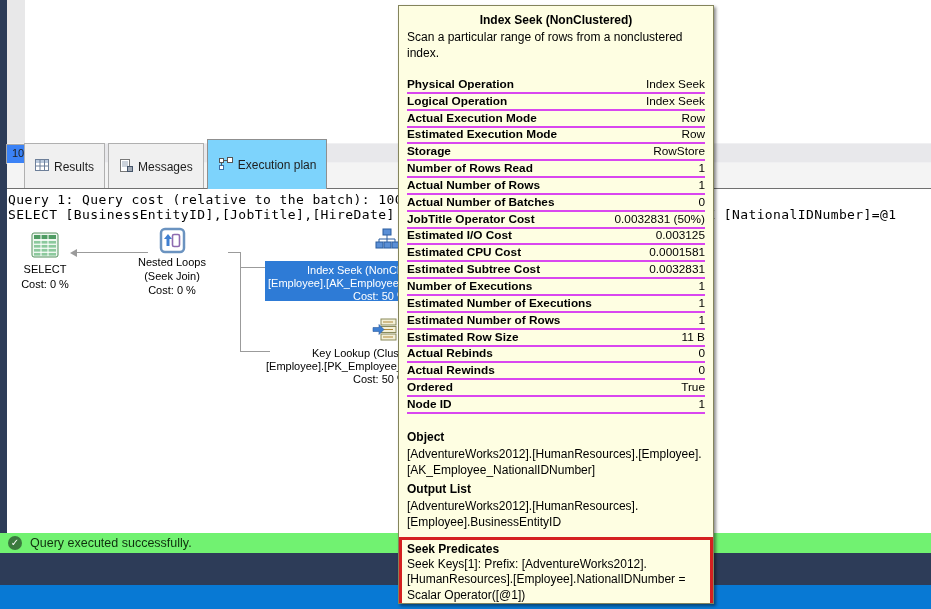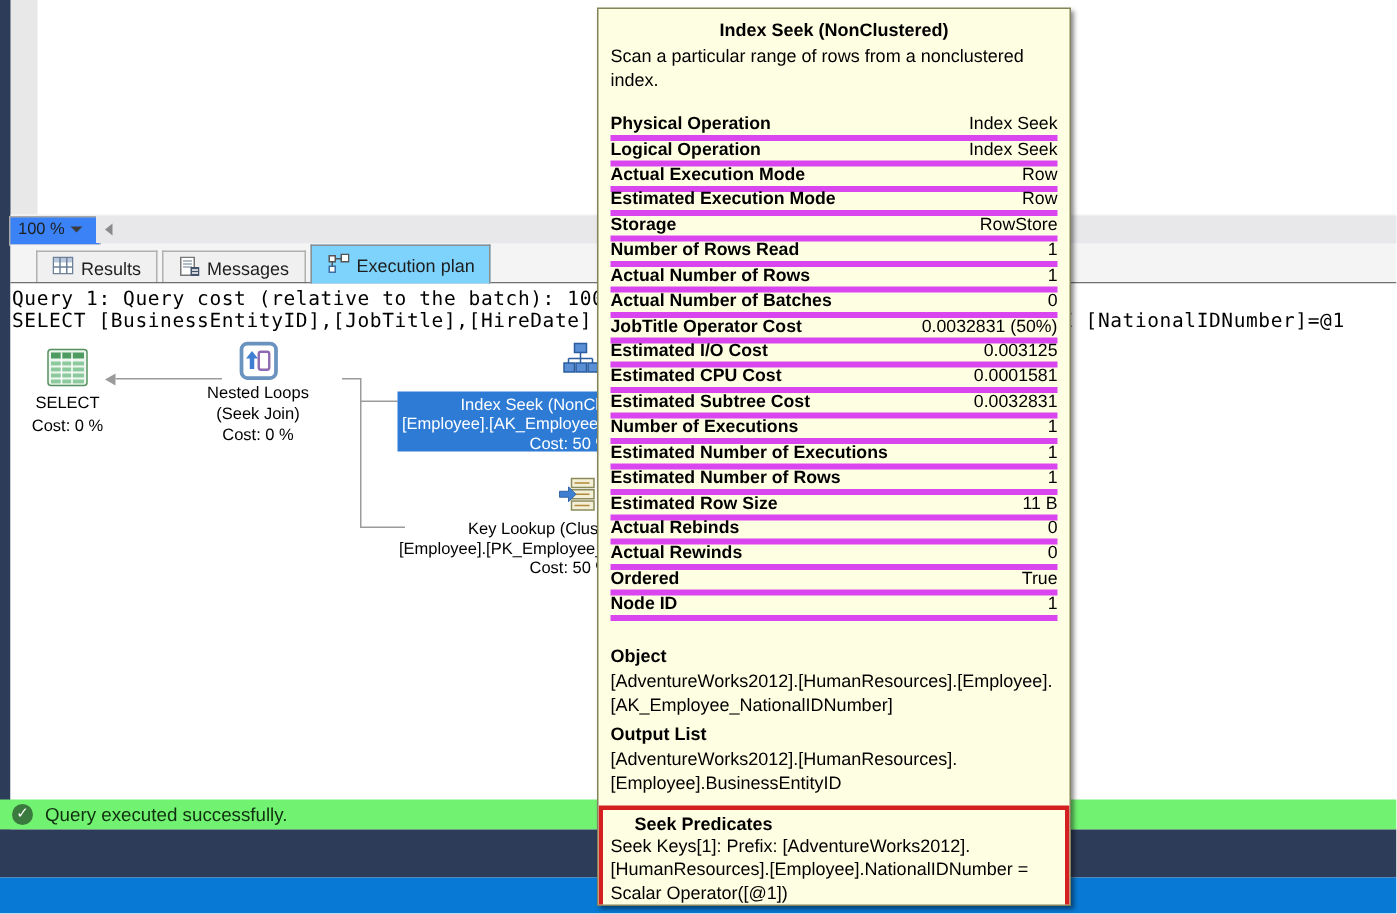--- a/index.html
+++ b/index.html
@@ -20,21 +20,21 @@
   .zoom-caret{left:47px;top:151px;width:0;height:0;border-left:4px solid transparent;
               border-right:4px solid transparent;border-top:4px solid #3c3c3c;}
   .hscroll{left:64px;top:144px;width:867px;height:18px;background:#e8e8eb;}
   .hscroll-arrow{left:70px;top:149px;width:0;height:0;border-top:4px solid transparent;
                  border-bottom:4px solid transparent;border-right:5px solid #8a8a8a;}
 
   
   .tab-bar{left:7px;top:163px;width:924px;height:26px;background:#f4f4f4;display:flex;
            align-items:flex-end;padding-left:17px;box-sizing:border-box;}
   .tab{display:flex;align-items:center;gap:5px;font-size:12px;color:#1e1e1e;
-       padding:0 10px;height:21px;background:#f0f0f0;border:1px solid #b0b0b0;
+       padding:12px 10px;height:21px;background:#f0f0f0;border:1px solid #b0b0b0;
        border-bottom:none;margin-right:3px;cursor:default;}
   .tab.active{background:#7dd3fc;height:25px;border:1px solid #8f8f8f;border-bottom:none;
               position:relative;z-index:3;}
   .pane-top-border{left:7px;top:188px;width:924px;height:1px;background:#707070;}
 
   
   .plan-pane{left:7px;top:189px;width:924px;height:344px;background:#fff;}
   .qline{white-space:pre;font-size:13px;letter-spacing:0.4px;color:#000;}
   .node-text{font-size:11px;line-height:13px;white-space:pre;color:#000;}
   .node-text.center{text-align:center;}
@@ -43,30 +43,30 @@
   .conn{background:#9b9b9b;}
 
   
   .tooltip{left:398px;top:5px;width:316px;height:599px;background:#fefee2;
            border:1px solid #84845c;box-shadow:2px 2px 3px rgba(0,0,0,.45);
            z-index:10;box-sizing:border-box;padding:5px 8px 0 8px;overflow:hidden;color:#000;}
   .tt-title{font-size:12px;font-weight:bold;text-align:center;line-height:18px;}
   .tt-desc{font-size:12px;line-height:15.5px;margin-top:1px;}
   .tt-rows{margin-top:16px;}
   .tt-row{display:flex;justify-content:space-between;align-items:flex-end;
-          height:16.85px;border-bottom:4px solid #d946ef;font-size:11.8px;line-height:14px;
+          height:16.85px;border-bottom:2px solid #d946ef;font-size:11.8px;line-height:14px;
           box-sizing:border-box;padding-bottom:1px;}
   .tt-row .lbl{font-weight:bold;}
   .tt-section{margin-top:15px;font-size:12px;}
   .tt-section.tight{margin-top:2px;}
   .tt-heading{font-weight:bold;line-height:17px;}
   .tt-line{line-height:16.4px;}
   .tt-section.redbox{margin:6px -8px 0 -8px;border:3px solid #d42020;
                      padding:1px 5px 3px 5px;}
-  .tt-section.redbox .tt-heading{line-height:16px;margin-left:16px;}
+  .tt-section.redbox .tt-heading{line-height:16px;}
   .tt-section.redbox .tt-line{line-height:15.6px;}
 
   
   .status-green{left:0;top:533px;width:931px;height:20px;background:#71f271;display:flex;
                 align-items:center;font-size:12.5px;color:#10300f;}
   .check-circle{width:14px;height:14px;border-radius:50%;background:#3b7a3e;color:#fff;
                 font-size:10px;line-height:14px;text-align:center;margin:0 8px 0 8px;}
   .bar-navy{left:0;top:553px;width:931px;height:32px;background:#2d3c58;}
   .bar-blue{left:0;top:585px;width:931px;height:24px;background:#0879d4;}
 </style>

